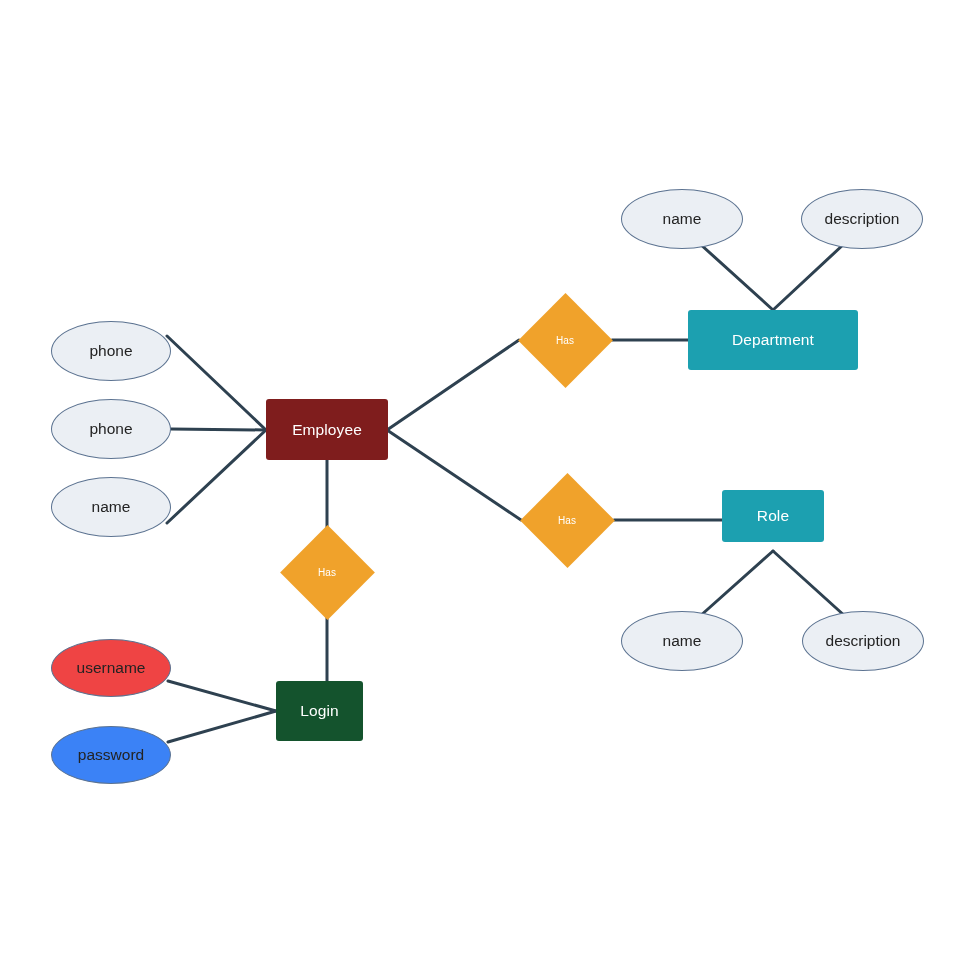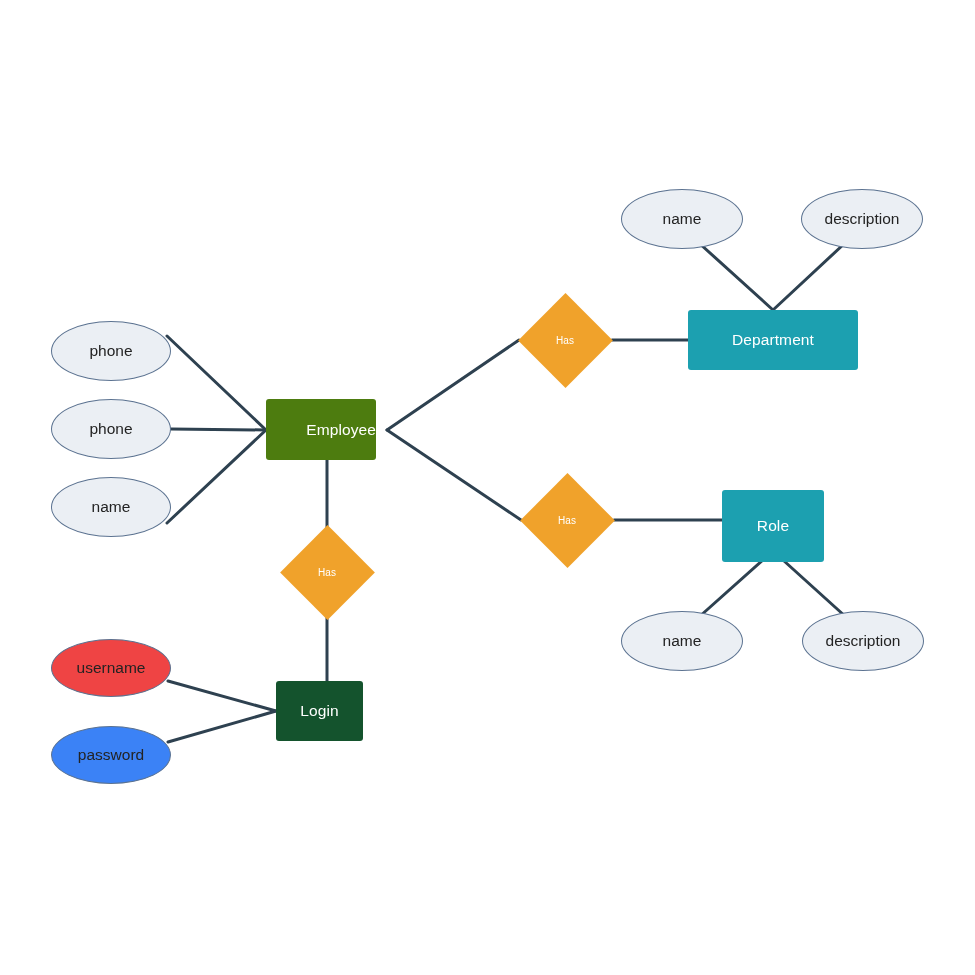--- a/index.html
+++ b/index.html
@@ -94,27 +94,27 @@
         <line x1="773" y1="551" x2="699" y2="617" stroke="#2E4150" stroke-width="3" stroke-linecap="round"></line>
         <line x1="773" y1="551" x2="846" y2="617" stroke="#2E4150" stroke-width="3" stroke-linecap="round"></line>
         <line x1="327" y1="460" x2="327" y2="539" stroke="#2E4150" stroke-width="3" stroke-linecap="round"></line>
         <line x1="327" y1="605" x2="327" y2="681" stroke="#2E4150" stroke-width="3" stroke-linecap="round"></line>
         <line x1="168" y1="681" x2="276" y2="711" stroke="#2E4150" stroke-width="3" stroke-linecap="round"></line>
         <line x1="168" y1="742" x2="276" y2="711" stroke="#2E4150" stroke-width="3" stroke-linecap="round"></line>
       </g>
   </svg>
 
   <div id="nodes-layer">
-      <div class="node entity" style="left: 266px; top: 399px; width: 110px; height: 61px; background: #4d7c0f; color: rgb(255, 255, 255); justify-content: flex-end;">
+      <div class="node entity" style="left: 266px; top: 399px; width: 122px; height: 61px; background: #7f1d1d; color: rgb(255, 255, 255);">
         <span class="node-label">Employee</span>
       </div>
       <div class="node entity" style="left: 688px; top: 310px; width: 170px; height: 60px; background: rgb(28, 160, 176); color: rgb(255, 255, 255);">
         <span class="node-label">Department</span>
       </div>
-      <div class="node entity" style="left: 722px; top: 490px; width: 102px; height: 72px; background: rgb(28, 160, 176); color: rgb(255, 255, 255);">
+      <div class="node entity" style="left: 722px; top: 490px; width: 102px; height: 52px; background: rgb(28, 160, 176); color: rgb(255, 255, 255);">
         <span class="node-label">Role</span>
       </div>
       <div class="node entity" style="left: 276px; top: 681px; width: 87px; height: 60px; background: #14532d; color: rgb(255, 255, 255);">
         <span class="node-label">Login</span>
       </div>
       <div class="node relationship" style="left: 531.5px; top: 306.5px; width: 67px; height: 67px; color: rgb(255, 255, 255);">
         <div class="diamond-shape" style="background: rgb(240, 162, 43);"></div>
         <span class="node-label">Has</span>
       </div>
       <div class="node relationship" style="left: 533.5px; top: 486.5px; width: 67px; height: 67px; color: rgb(255, 255, 255);">

